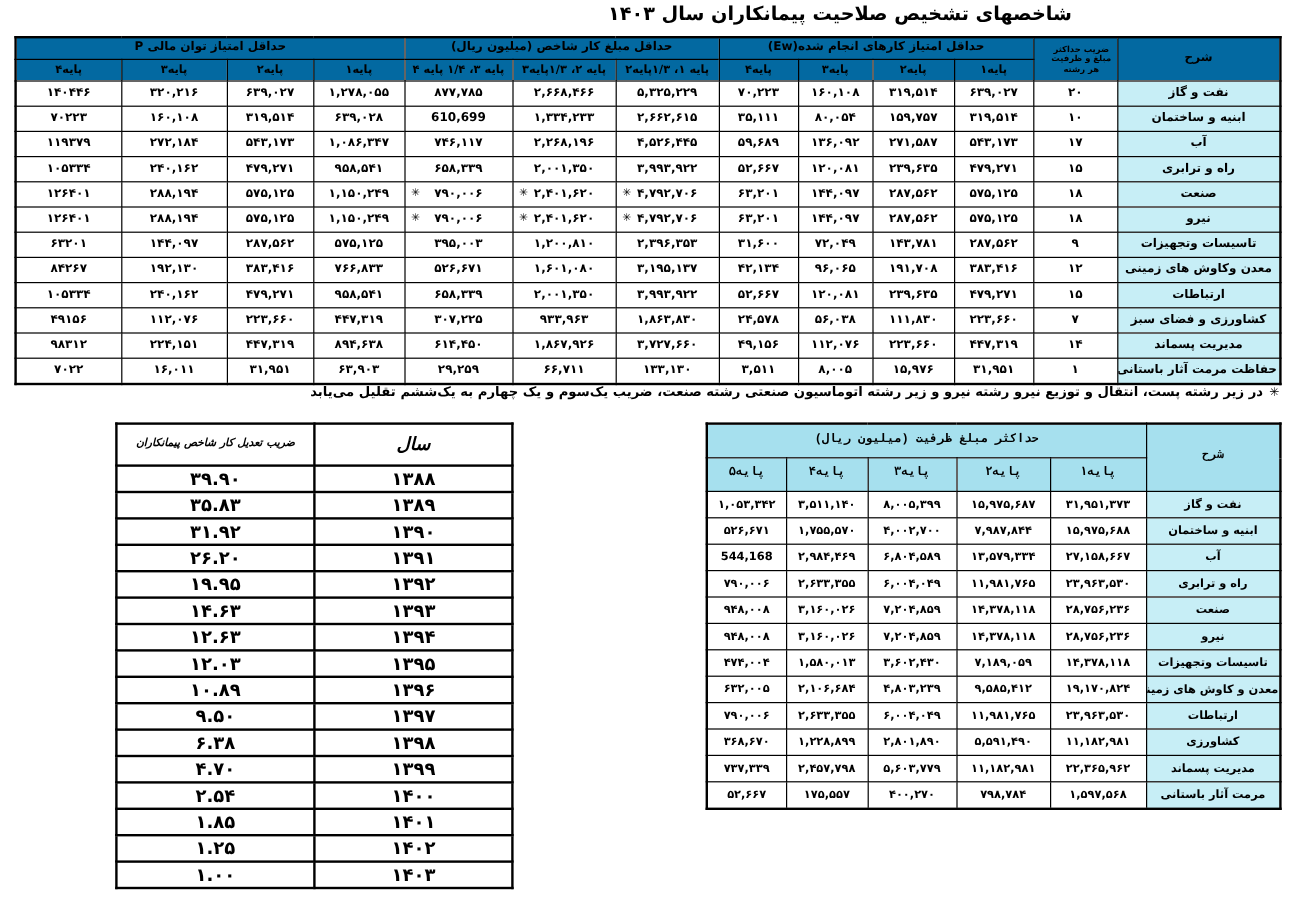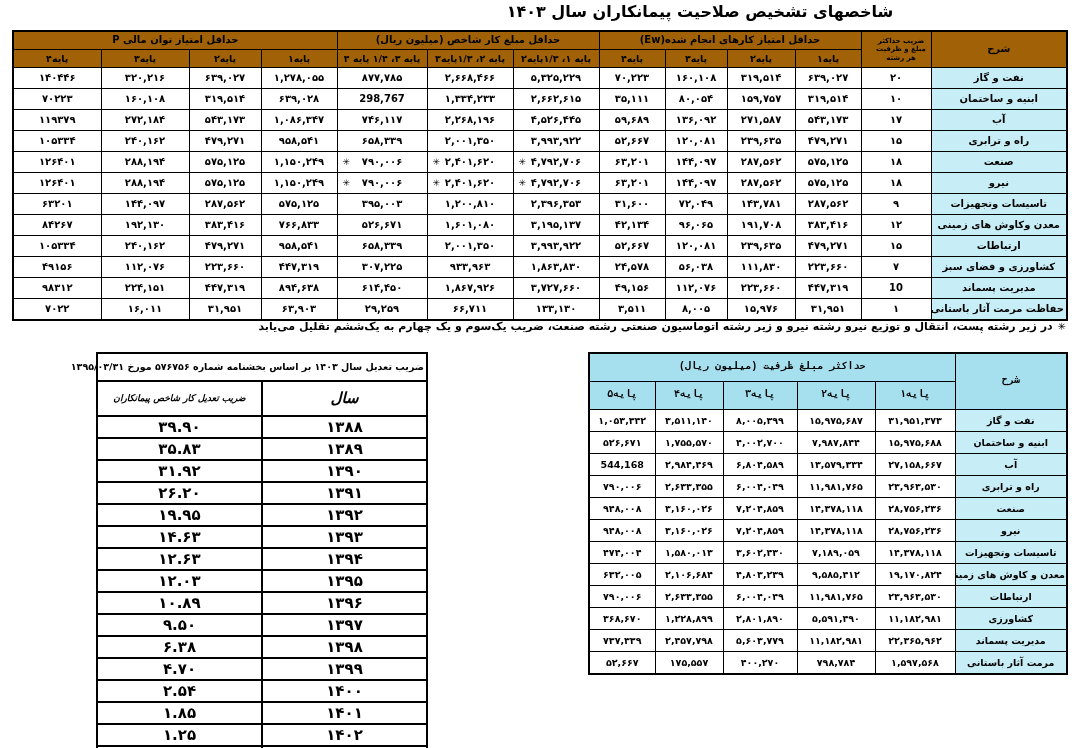--- a/index.html
+++ b/index.html
@@ -13,21 +13,21 @@
     text-align:center;font-size:16px;direction:rtl;
   }
   table{border-collapse:collapse;table-layout:fixed;direction:rtl;}
 
   
   .main{position:absolute;top:30px;left:12px;width:1054px;border:2px solid #000;}
   .main th,.main td{
     border:1px solid #000;padding:0 2px;text-align:center;
     font-size:10px;line-height:1.05;height:20px;overflow:hidden;white-space:nowrap;
   }
-  .main thead th{background:#a16207;height:17px;}
+  .main thead th{background:#0369a1;height:17px;}
   .main thead .sub th{font-size:9.5px;}
   .main .coef-head{font-size:7px;line-height:1.2;white-space:normal;}
   .main .coef-head span{display:block;margin-left:10px;}
   .main td.lbl{background:#c7eef6;}
   .main td.idx{position:relative;}
   .star{
     position:absolute;left:5px;top:50%;transform:translateY(-50%);
     font-size:9px;line-height:1;
   }
 
@@ -121,21 +121,21 @@
       </tr>
       <tr>
         <td class="lbl">ابنیه و ساختمان</td>
         <td>۱۰</td>
         <td>۳۱۹,۵۱۴</td>
         <td>۱۵۹,۷۵۷</td>
         <td>۸۰,۰۵۴</td>
         <td>۳۵,۱۱۱</td>
         <td class="idx">۲,۶۶۲,۶۱۵</td>
         <td class="idx">۱,۳۳۴,۲۳۳</td>
-        <td class="idx">298,767</td>
+        <td class="idx">610,699</td>
         <td>۶۳۹,۰۲۸</td>
         <td>۳۱۹,۵۱۴</td>
         <td>۱۶۰,۱۰۸</td>
         <td>۷۰۲۲۳</td>
       </tr>
       <tr>
         <td class="lbl">آب</td>
         <td>۱۷</td>
         <td>۵۴۳,۱۷۳</td>
         <td>۲۷۱,۵۸۷</td>
@@ -249,21 +249,21 @@
         <td class="idx">۱,۸۶۳,۸۳۰</td>
         <td class="idx">۹۳۳,۹۶۳</td>
         <td class="idx">۳۰۷,۲۲۵</td>
         <td>۴۴۷,۳۱۹</td>
         <td>۲۲۳,۶۶۰</td>
         <td>۱۱۲,۰۷۶</td>
         <td>۴۹۱۵۶</td>
       </tr>
       <tr>
         <td class="lbl">مدیریت پسماند</td>
-        <td>10</td>
+        <td>۱۴</td>
         <td>۴۴۷,۳۱۹</td>
         <td>۲۲۳,۶۶۰</td>
         <td>۱۱۲,۰۷۶</td>
         <td>۴۹,۱۵۶</td>
         <td class="idx">۳,۷۲۷,۶۶۰</td>
         <td class="idx">۱,۸۶۷,۹۲۶</td>
         <td class="idx">۶۱۴,۴۵۰</td>
         <td>۸۹۴,۶۳۸</td>
         <td>۴۴۷,۳۱۹</td>
         <td>۲۲۴,۱۵۱</td>
@@ -290,23 +290,20 @@
 <div class="note">
   <span class="note-star">✳</span><span>در زیر رشته پست، انتقال و توزیع نیرو رشته نیرو و زیر رشته اتوماسیون صنعتی رشته صنعت، ضریب یک‌سوم و یک چهارم به یک‌ششم تقلیل می‌یابد</span>
 </div>
 
 <table class="adj">
   <colgroup>
       <col style="width:165px">
       <col style="width:165px">
     </colgroup>
   <thead>
-    <tr>
-      <th colspan="2" class="hdr">ضریب تعدیل سال ۱۴۰۳ بر اساس بخشنامه شماره ۵۷۶۷۵۶ مورخ ۱۳۹۵/۰۳/۳۱</th>
-    </tr>
     <tr>
       <th class="sub">سال</th>
       <th class="sub small">ضریب تعدیل کار شاخص پیمانکاران</th>
     </tr>
   </thead>
   <tbody>
       <tr>
         <td>۱۳۸۸</td>
         <td>۳۹.۹۰</td>
       </tr>

